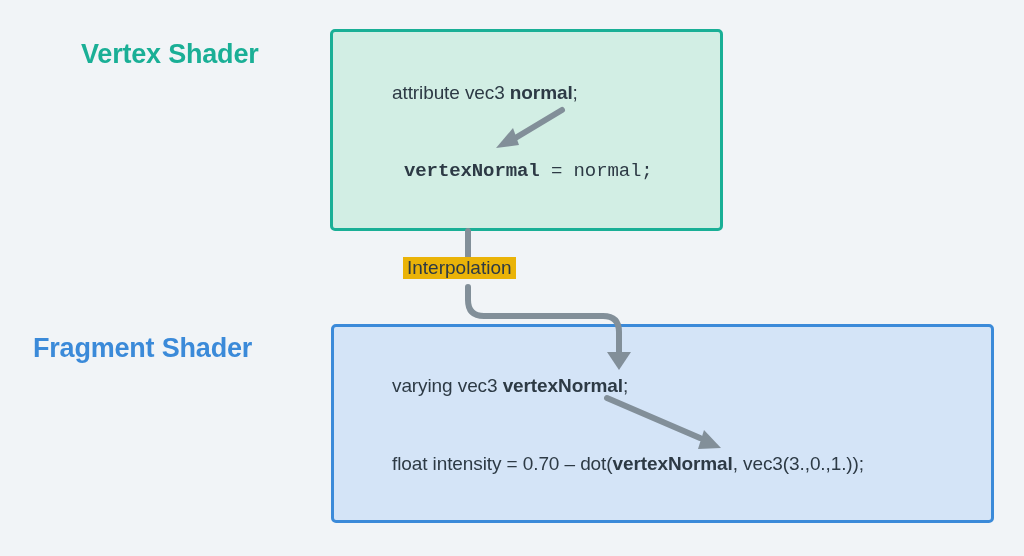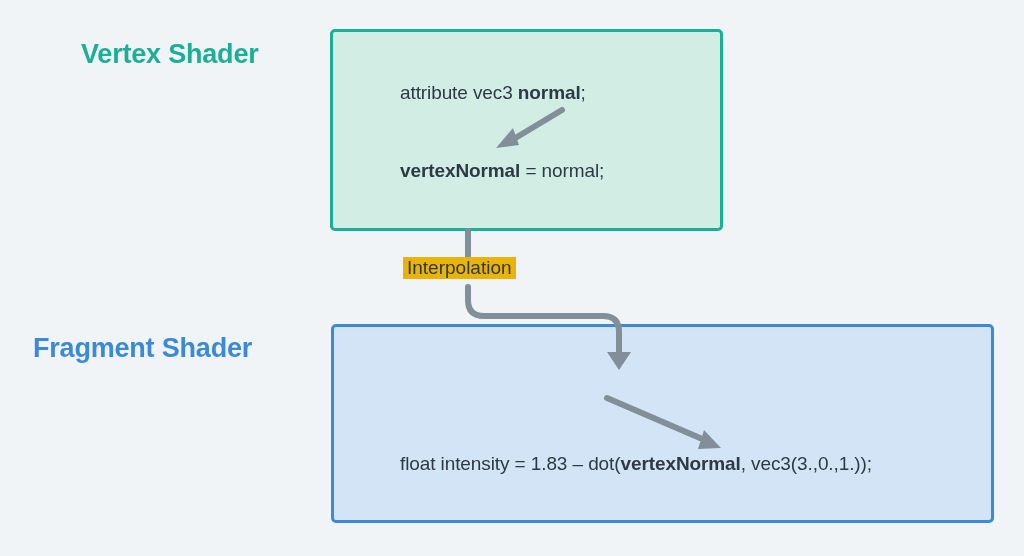--- a/index.html
+++ b/index.html
@@ -61,25 +61,24 @@
     border: 3px solid #3b8ad9;
   }
 
   
   .code-line {
     position: absolute;
     font-size: 19px;
     color: #2d3a45;
     white-space: nowrap;
     letter-spacing: -0.1px;
-    margin-left: 8px;
   }
   .code-line b { font-weight: bold; }
   #vs-line-1 { left: 392px; top: 82px; }
-  #vs-line-2 { left: 392px; top: 160px; }
+  #vs-line-2 { left: 404px; top: 160px; font-family: Liberation Mono, monospace; }
   #fs-line-1 { left: 392px; top: 375px; }
   #fs-line-2 { left: 392px; top: 453px; }
 
   
   #interpolation-label {
     position: absolute;
     left: 403px;
     top: 257px;
     font-size: 19px;
     color: #2d3a45;
@@ -138,16 +137,17 @@
     <g>
       <line x1="607" y1="398" x2="700" y2="438" stroke="#828f99" stroke-width="6" stroke-linecap="round"></line>
       <path d="M 721 448 L 698 449 L 704 430 Z" fill="#828f99"></path>
     </g>
   </svg>
 
   <div class="code-line" id="vs-line-1"><span>attribute vec3 </span><b>normal</b><span>;</span></div>
 
   <div class="code-line" id="vs-line-2"><b>vertexNormal</b><span> = normal;</span></div>
 
+  <div class="code-line" id="fs-line-1"><span>varying vec3 </span><b>vertexNormal</b><span>;</span></div>
 
-  <div class="code-line" id="fs-line-2"><span>float intensity = 1.83 – dot(</span><b>vertexNormal</b><span>, vec3(3.,0.,1.));</span></div>
+  <div class="code-line" id="fs-line-2"><span>float intensity = 0.70 – dot(</span><b>vertexNormal</b><span>, vec3(3.,0.,1.));</span></div>
 
 </div>
 
 </body></html>

